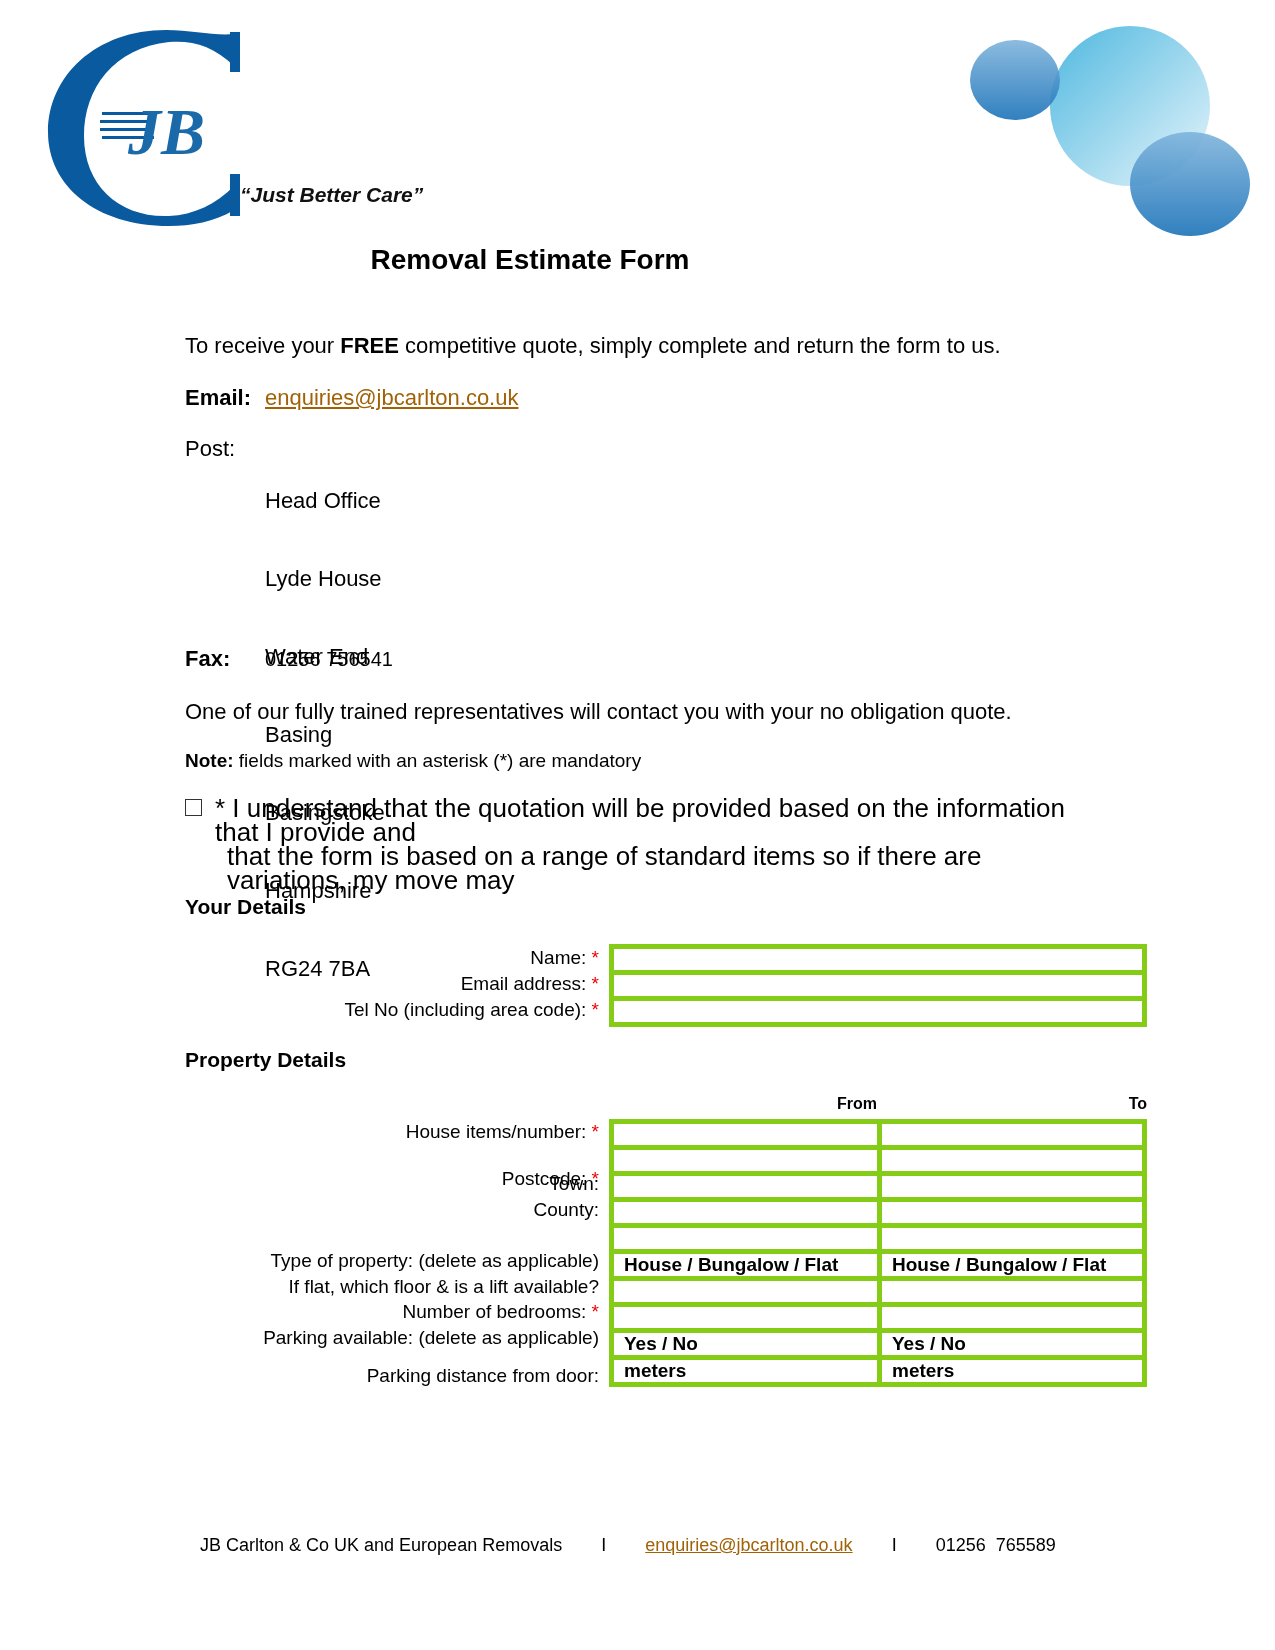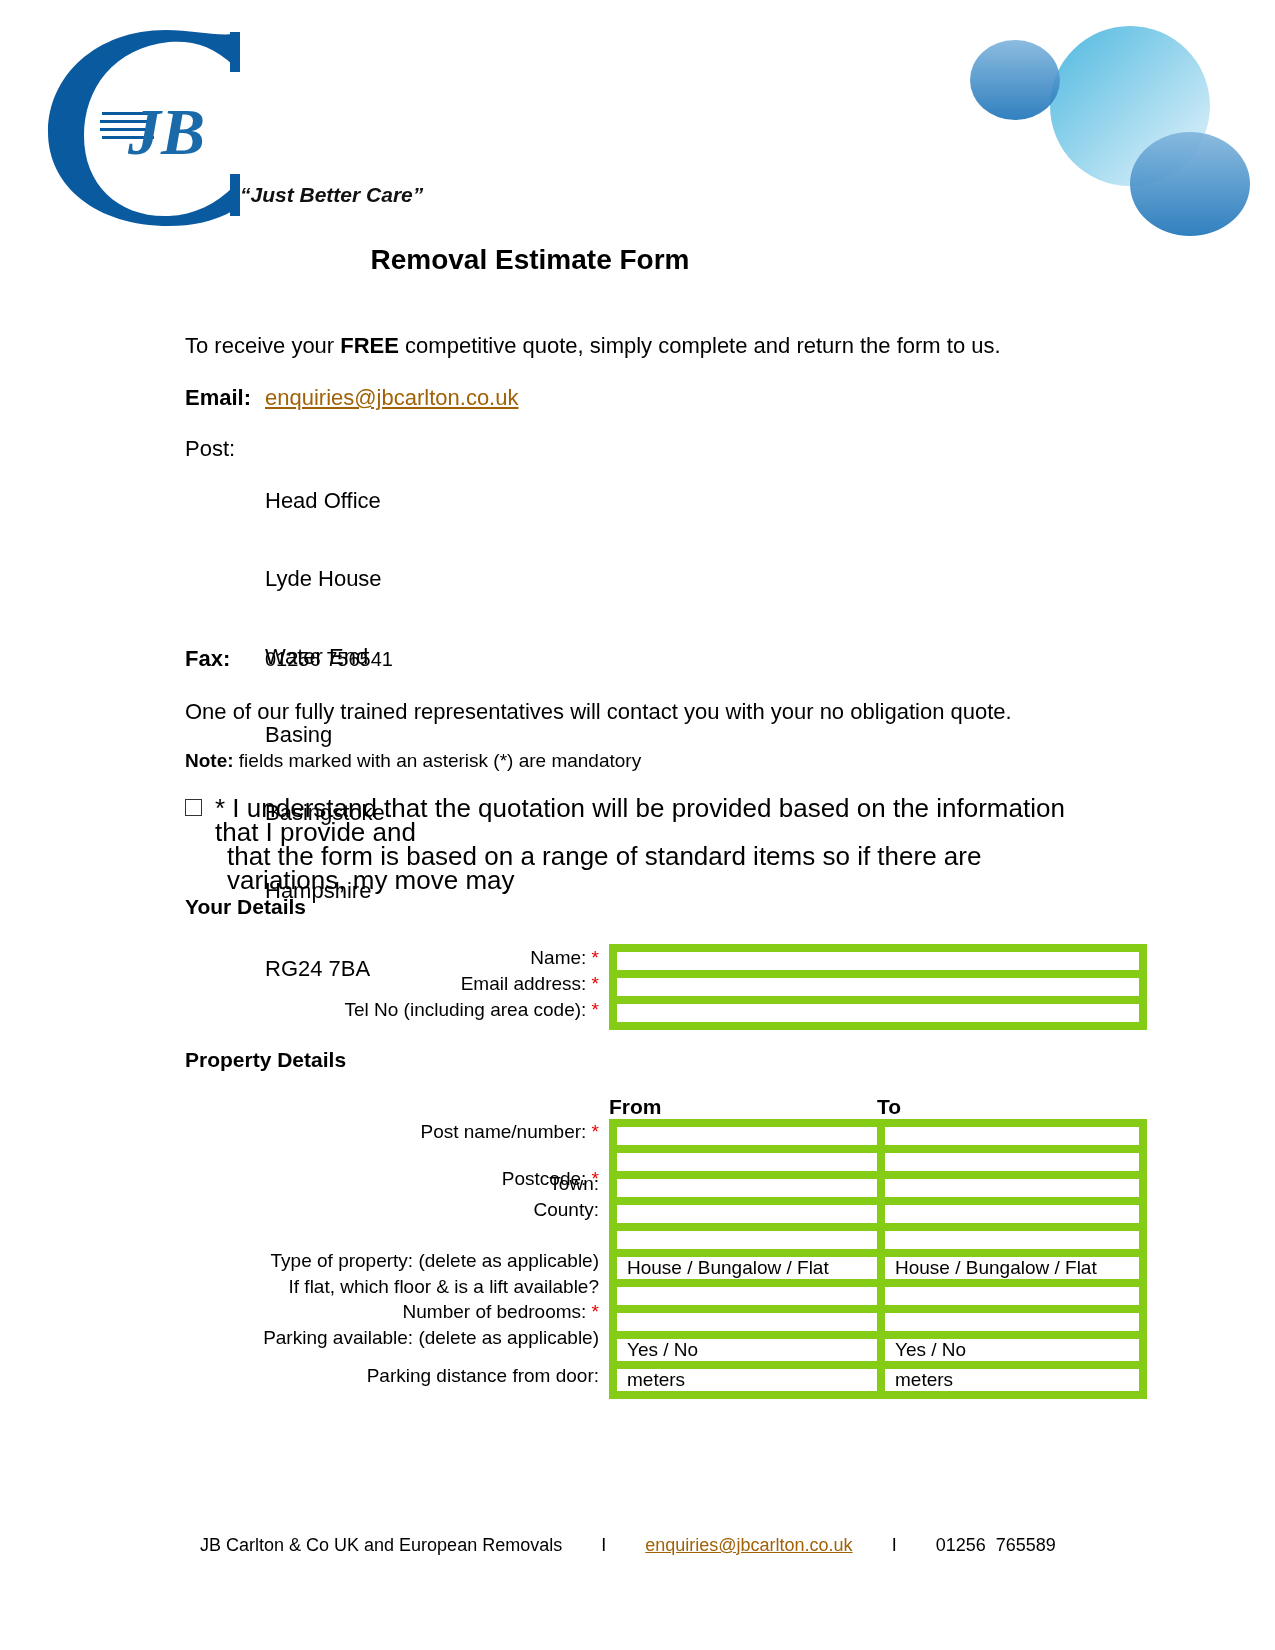--- a/index.html
+++ b/index.html
@@ -15,22 +15,22 @@
   .post .k{position:absolute;left:0;top:0;font-weight:normal;}
   .post .v{position:absolute;left:80px;top:0;white-space:pre;}
   .note{left:185px;top:750px;font-size:19px;}
   .chk{left:185px;top:799px;width:17px;height:17px;border:1.5px solid #333;box-sizing:border-box;}
   .agree{left:215px;top:796px;font-size:26px;line-height:24px;width:860px;}
   .agree .l2{padding-left:12px;display:block;}
   .h2{left:185px;font-size:21px;font-weight:bold;}
   .rowlbl{position:absolute;right:676px;font-size:19px;text-align:right;white-space:nowrap;}
   .star{color:#e00;}
   table.grid{position:absolute;border-collapse:collapse;}
-  table.grid td{border:8px solid #84cc16;height:22px;padding:0 10px;font-size:19px;font-weight:normal;box-sizing:border-box;}
-  .colhead{position:absolute;font-size:21px;font-weight:bold;text-align:left;}
+  table.grid td{border:5px solid #84cc16;height:22px;padding:0 10px;font-size:19px;font-weight:bold;box-sizing:border-box;}
+  .colhead{position:absolute;font-size:16px;font-weight:bold;text-align:right;}
   .footer{left:200px;top:1535px;font-size:18px;white-space:nowrap;}
   .footer span{display:inline-block;}
 </style>
 </head>
 <body>
 
 <div class="abs logo">
   <svg width="420" height="200" viewBox="0 0 420 200">
     <path d="M190 8 L190 40 C170 20 148 14 125 16 C70 22 40 62 40 110 C40 160 76 192 125 190 C150 189 172 178 190 160 L190 184 C170 196 148 200 125 200 C52 200 4 160 4 106 C4 50 52 4 122 4 C148 4 170 10 190 8 Z" fill="#0a5aa0"></path>
     <rect x="186" y="6" width="10" height="40" fill="#0a5aa0"></rect>
@@ -121,21 +121,21 @@
         <td style="height:26px;"></td>
       </tr>
 </tbody>
   </table>
 
 <div class="abs h2" style="top:1048px;">Property Details</div>
 
 <div class="colhead" style="left:609px;width:268px;top:1095px;">From</div>
 <div class="colhead" style="left:877px;width:270px;top:1095px;">To</div>
 
-<div class="rowlbl" style="top:1121px;"><span>Post name/number:</span> <span class="star">*</span></div>
+<div class="rowlbl" style="top:1121px;"><span>House items/number:</span> <span class="star">*</span></div>
 <div class="rowlbl" style="top:1173px;">Town:</div>
 <div class="rowlbl" style="top:1199px;">County:</div>
 <div class="rowlbl" style="top:1168px;"><span>Postcode:</span> <span class="star">*</span></div>
 <div class="rowlbl" style="top:1250px;">Type of property: (delete as applicable)</div>
 <div class="rowlbl" style="top:1276px;">If flat, which floor &amp; is a lift available?</div>
 <div class="rowlbl" style="top:1301px;"><span>Number of bedrooms:</span> <span class="star">*</span></div>
 <div class="rowlbl" style="top:1327px;">Parking available: (delete as applicable)</div>
 <div class="rowlbl" style="top:1353px;margin-top:12px;">Parking distance from door:</div>
 
 <table class="grid" style="left:609px;top:1119px;width:538px;">

